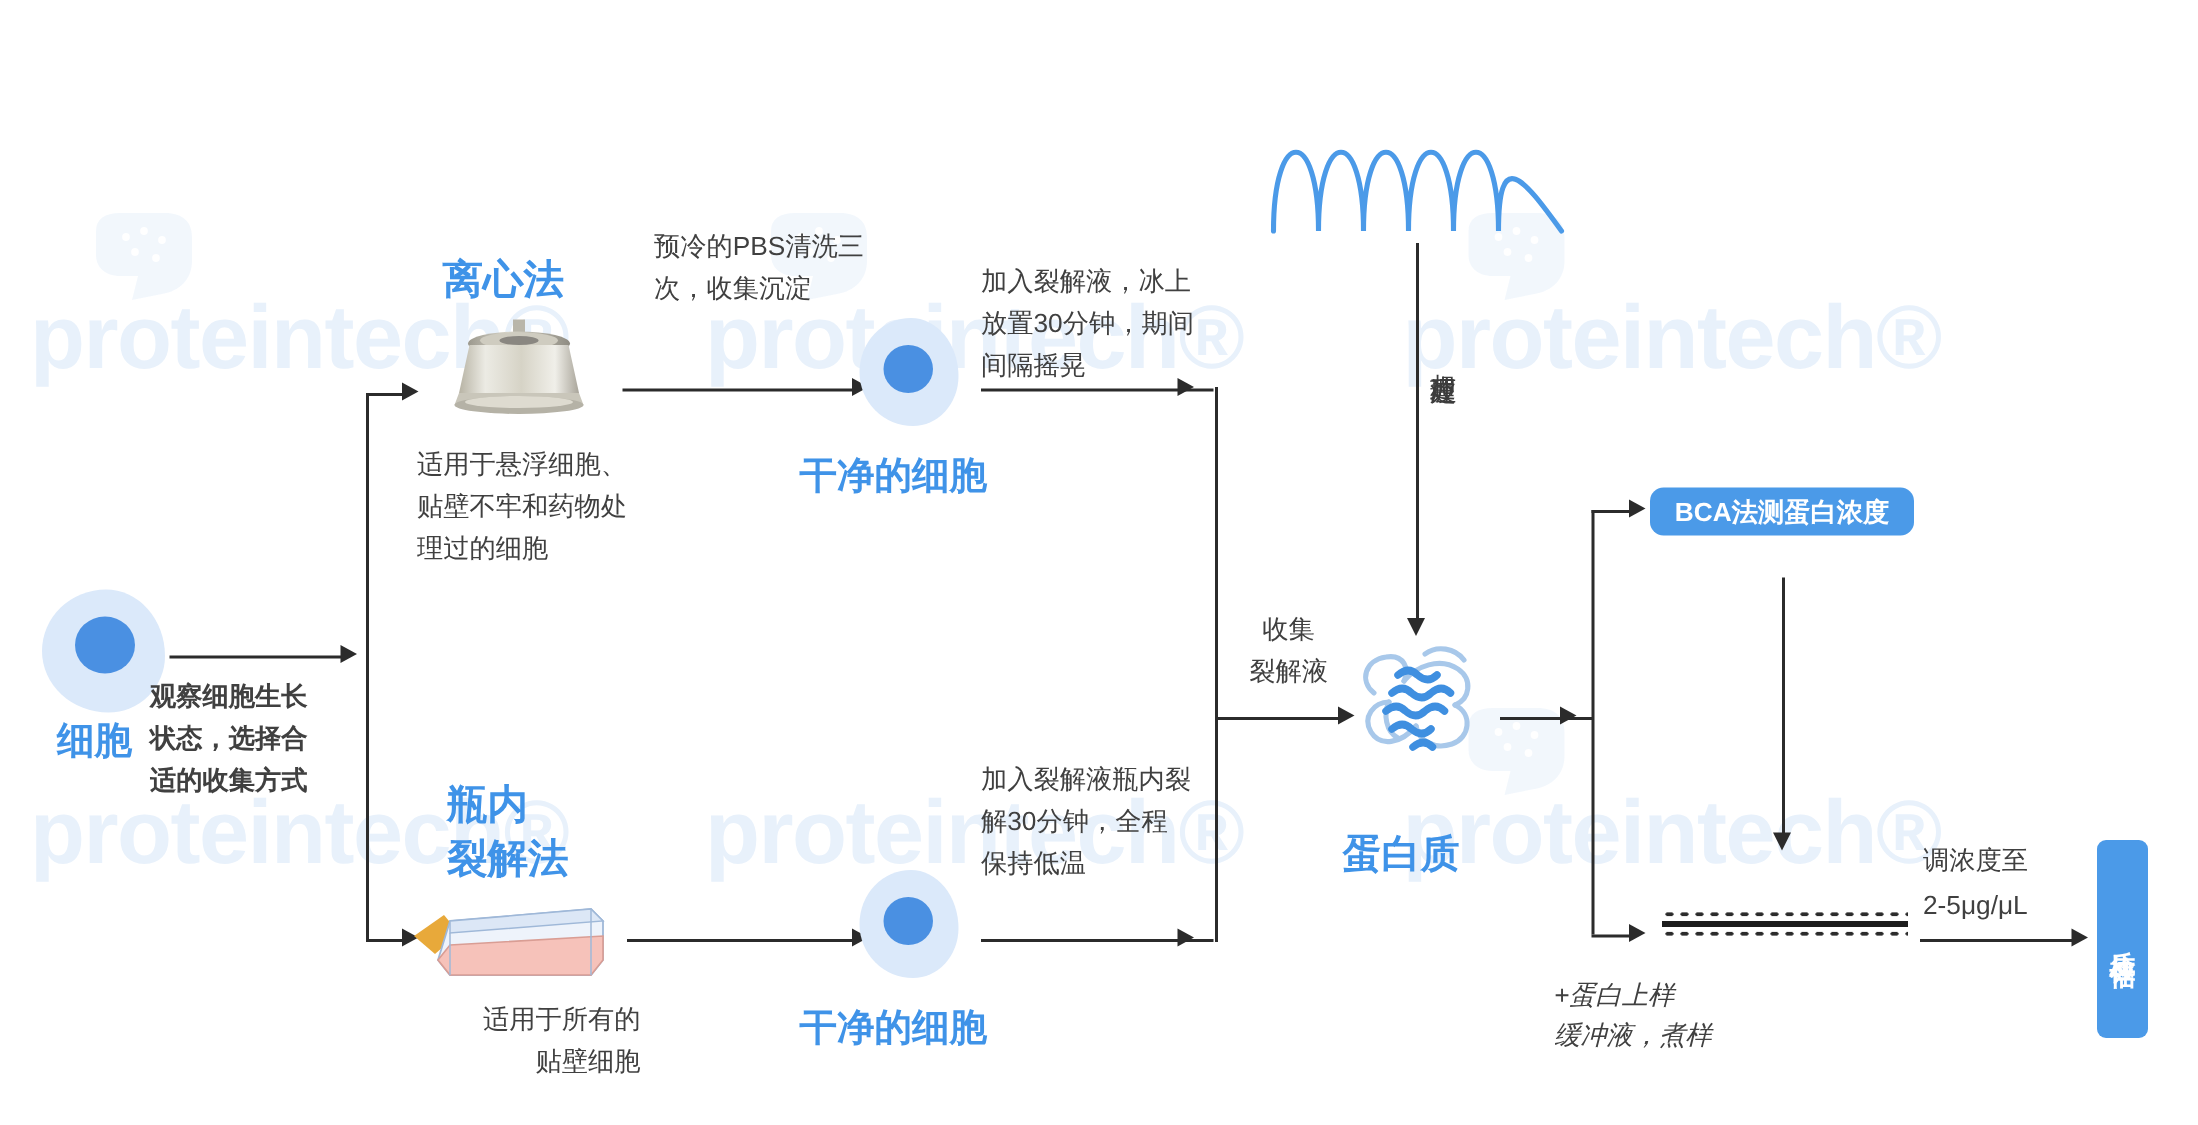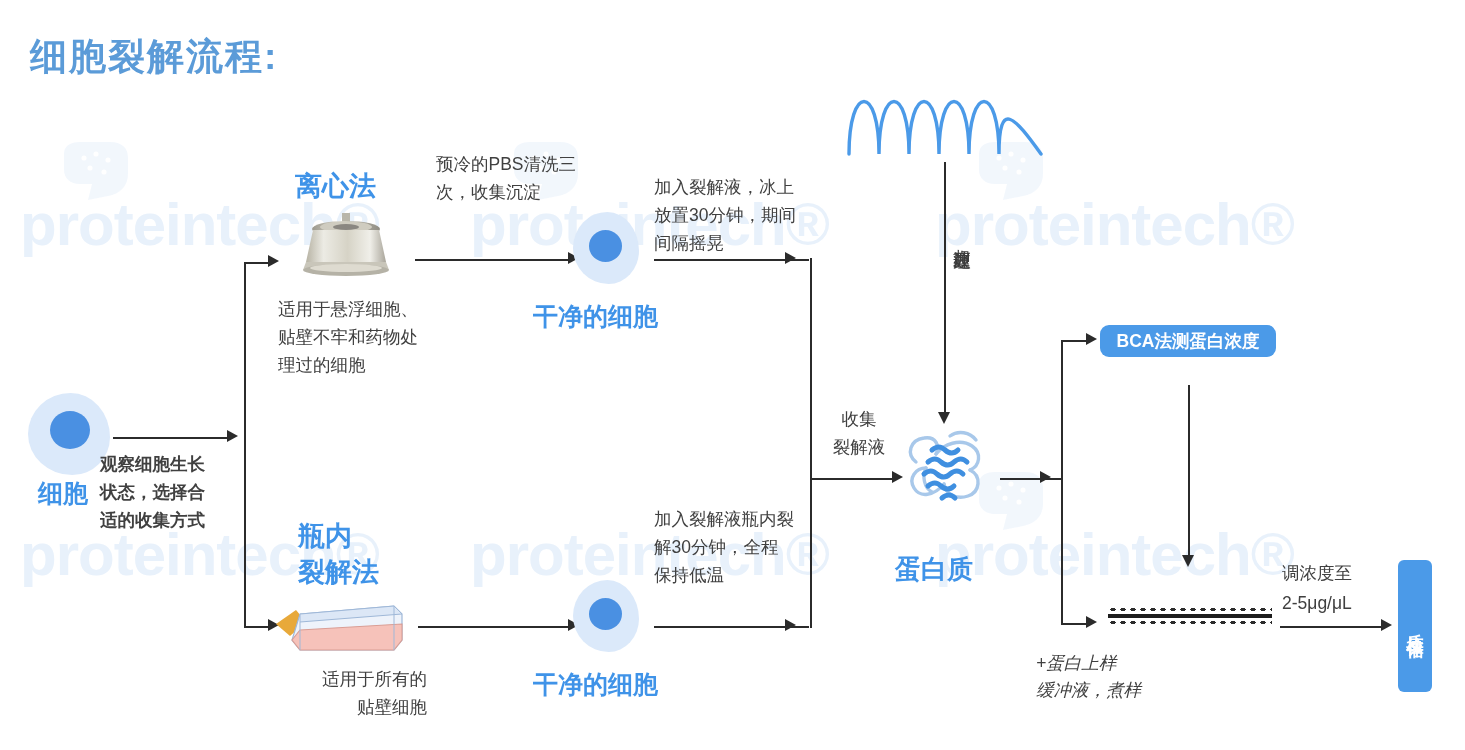--- a/index.html
+++ b/index.html
@@ -109,21 +109,20 @@
   </svg>
   <svg class="wm-logo" style="left:973px; top:470px;" viewBox="0 0 74 62">
     <path d="M6 14 C6 6 12 2 22 2 L52 2 C64 2 70 8 70 18 L70 34 C70 46 62 54 50 56 L30 60 L34 44 L22 44 C12 44 6 38 6 30 Z" fill="#e8f1fb"></path>
     <circle cx="26" cy="18" r="2.6" fill="#ffffff"></circle>
       <circle cx="38" cy="14" r="2.6" fill="#ffffff"></circle>
     <circle cx="50" cy="20" r="2.6" fill="#ffffff"></circle>
       <circle cx="32" cy="28" r="2.6" fill="#ffffff"></circle>
     <circle cx="46" cy="32" r="2.6" fill="#ffffff"></circle>
   </svg>
 
-  <div id="title">细胞裂解流程:</div>
 
   <div class="cell" style="left:28px; top:393px; width:82px; height:82px;">
     <div class="body"></div>
     <div class="nuc" style="left:22px; top:18px; width:40px; height:38px;"></div>
   </div>
   <div class="blu-label" style="left:38px; top:477px; font-size:25px;">细胞</div>
 
   <div class="hline" style="left:113px; top:437px; width:115px;"></div>
   <div class="ahead-r" style="left:227px; top:430px;"></div>
   <div class="dark-txt" style="left:100px; top:450px; width:120px;font-weight:bold;">观察细胞生长状态，选择合适的收集方式</div>

